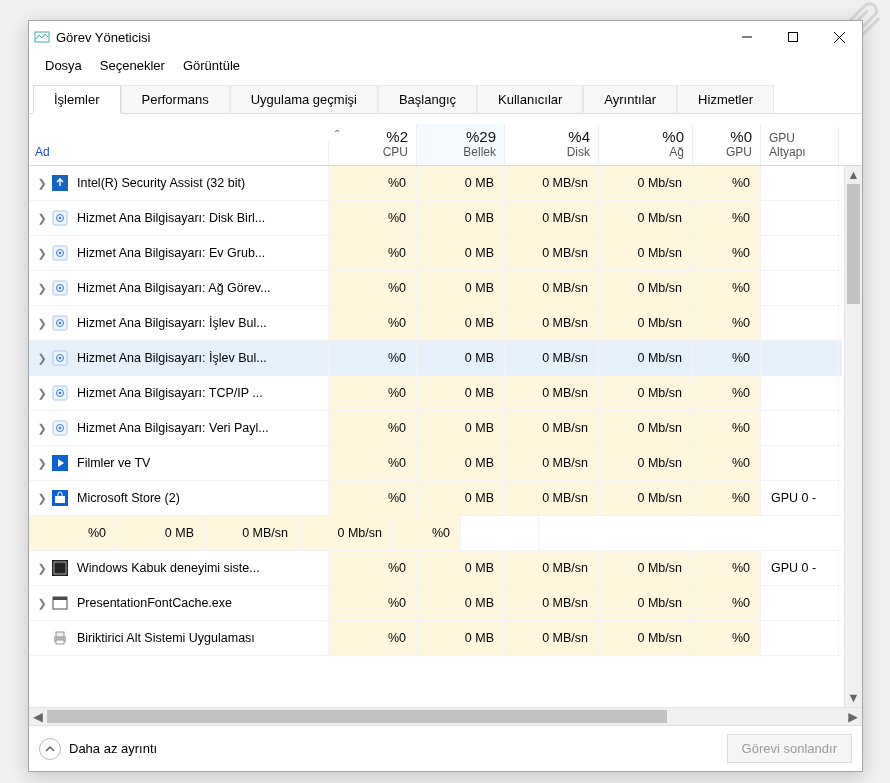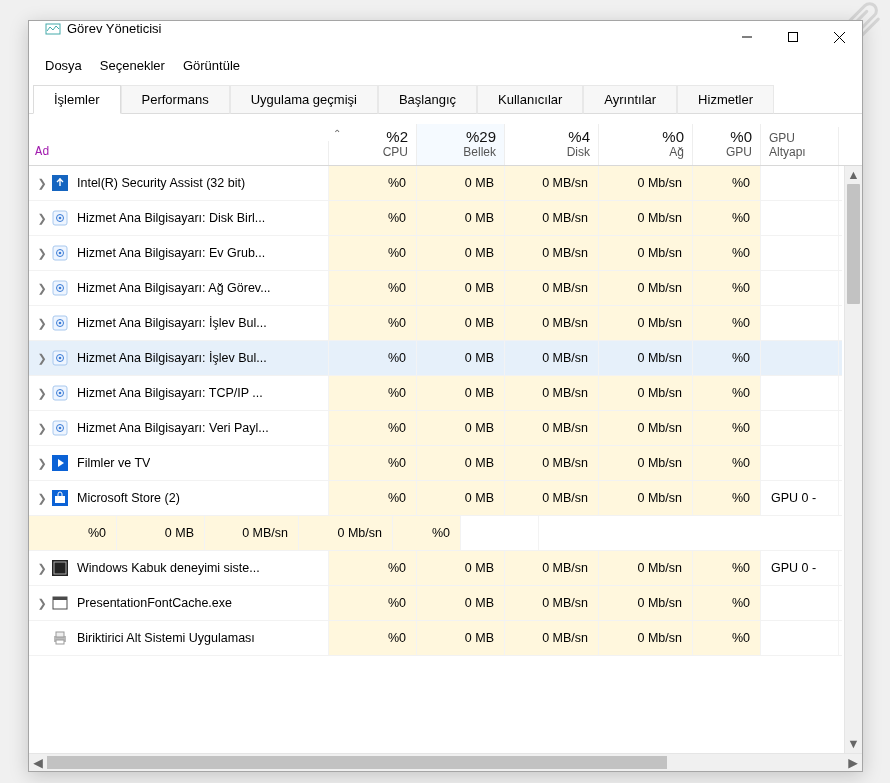--- a/index.html
+++ b/index.html
@@ -28,21 +28,22 @@
   .clip {
     position: absolute;
     right: 6px;
     top: -2px;
     width: 46px; height: 46px;
     opacity: .5;
   }
   .titlebar {
     height: 32px;
     display: flex;
-    padding-left: 16px;
+    align-items: center;
+    padding-left: 5px;
   }
   .titlebar .appicon {
     width: 16px; height: 16px; margin-right: 6px;
     display: inline-flex; align-items:center; justify-content:center;
   }
   .titlebar .title {
     font-size: 13px;
     color: #000;
   }
   .winbtns { margin-left: auto; display:flex; }
@@ -94,21 +95,21 @@
     display:flex;
     flex-direction:column;
     justify-content:flex-end;
     align-items:flex-end;
     font-size:12.5px;
     position:relative;
   }
   .ch .val { font-size:15px; color:#111; margin-bottom:0px;}
   .ch .lbl { font-size:12px; color:#555; }
   .ch.name { align-items:flex-start; padding-left:6px; }
-  .ch.name .lbl { color:#a21caf;font-family:Liberation Mono, monospace; }
+  .ch.name .lbl { color:#1d4ed8; }
   .ch.memory { background:#f5faff; }
   .sortcaret {
     position:absolute; left:4px; top:4px; font-size:10px; color:#666;
   }
   .rows { flex:1; overflow:hidden; position:relative; }
   .rowarea { position:absolute; left:0; right:20px; top:0; bottom:0; }
   .vscroll {
     position:absolute; right:0; top:0; bottom:0; width:18px;
     border-left:1px solid #e5e5e5; background:#f0f0f0;
     display:flex; flex-direction:column; align-items:center;
@@ -508,13 +509,26 @@
 
     <div class="hscroll">
       <div class="arrow">◀</div>
       <div class="track">
           <div class="thumb"></div>
         </div>
       <div class="arrow">▶</div>
     </div>
   </div>
 
+  <div class="footer">
+    <div class="fewer">
+      <span class="circlebtn">
+        <svg width="10" height="10">
+            <polyline points="1,7 5,3 9,7" fill="none" stroke="#555" stroke-width="1.3"></polyline>
+          </svg>
+      </span>
+      <span>Daha az ayrıntı</span>
+    </div>
+    <div class="endtask">
+      <span>Görevi sonlandır</span>
+    </div>
+  </div>
 </div>
 
 </body></html>

